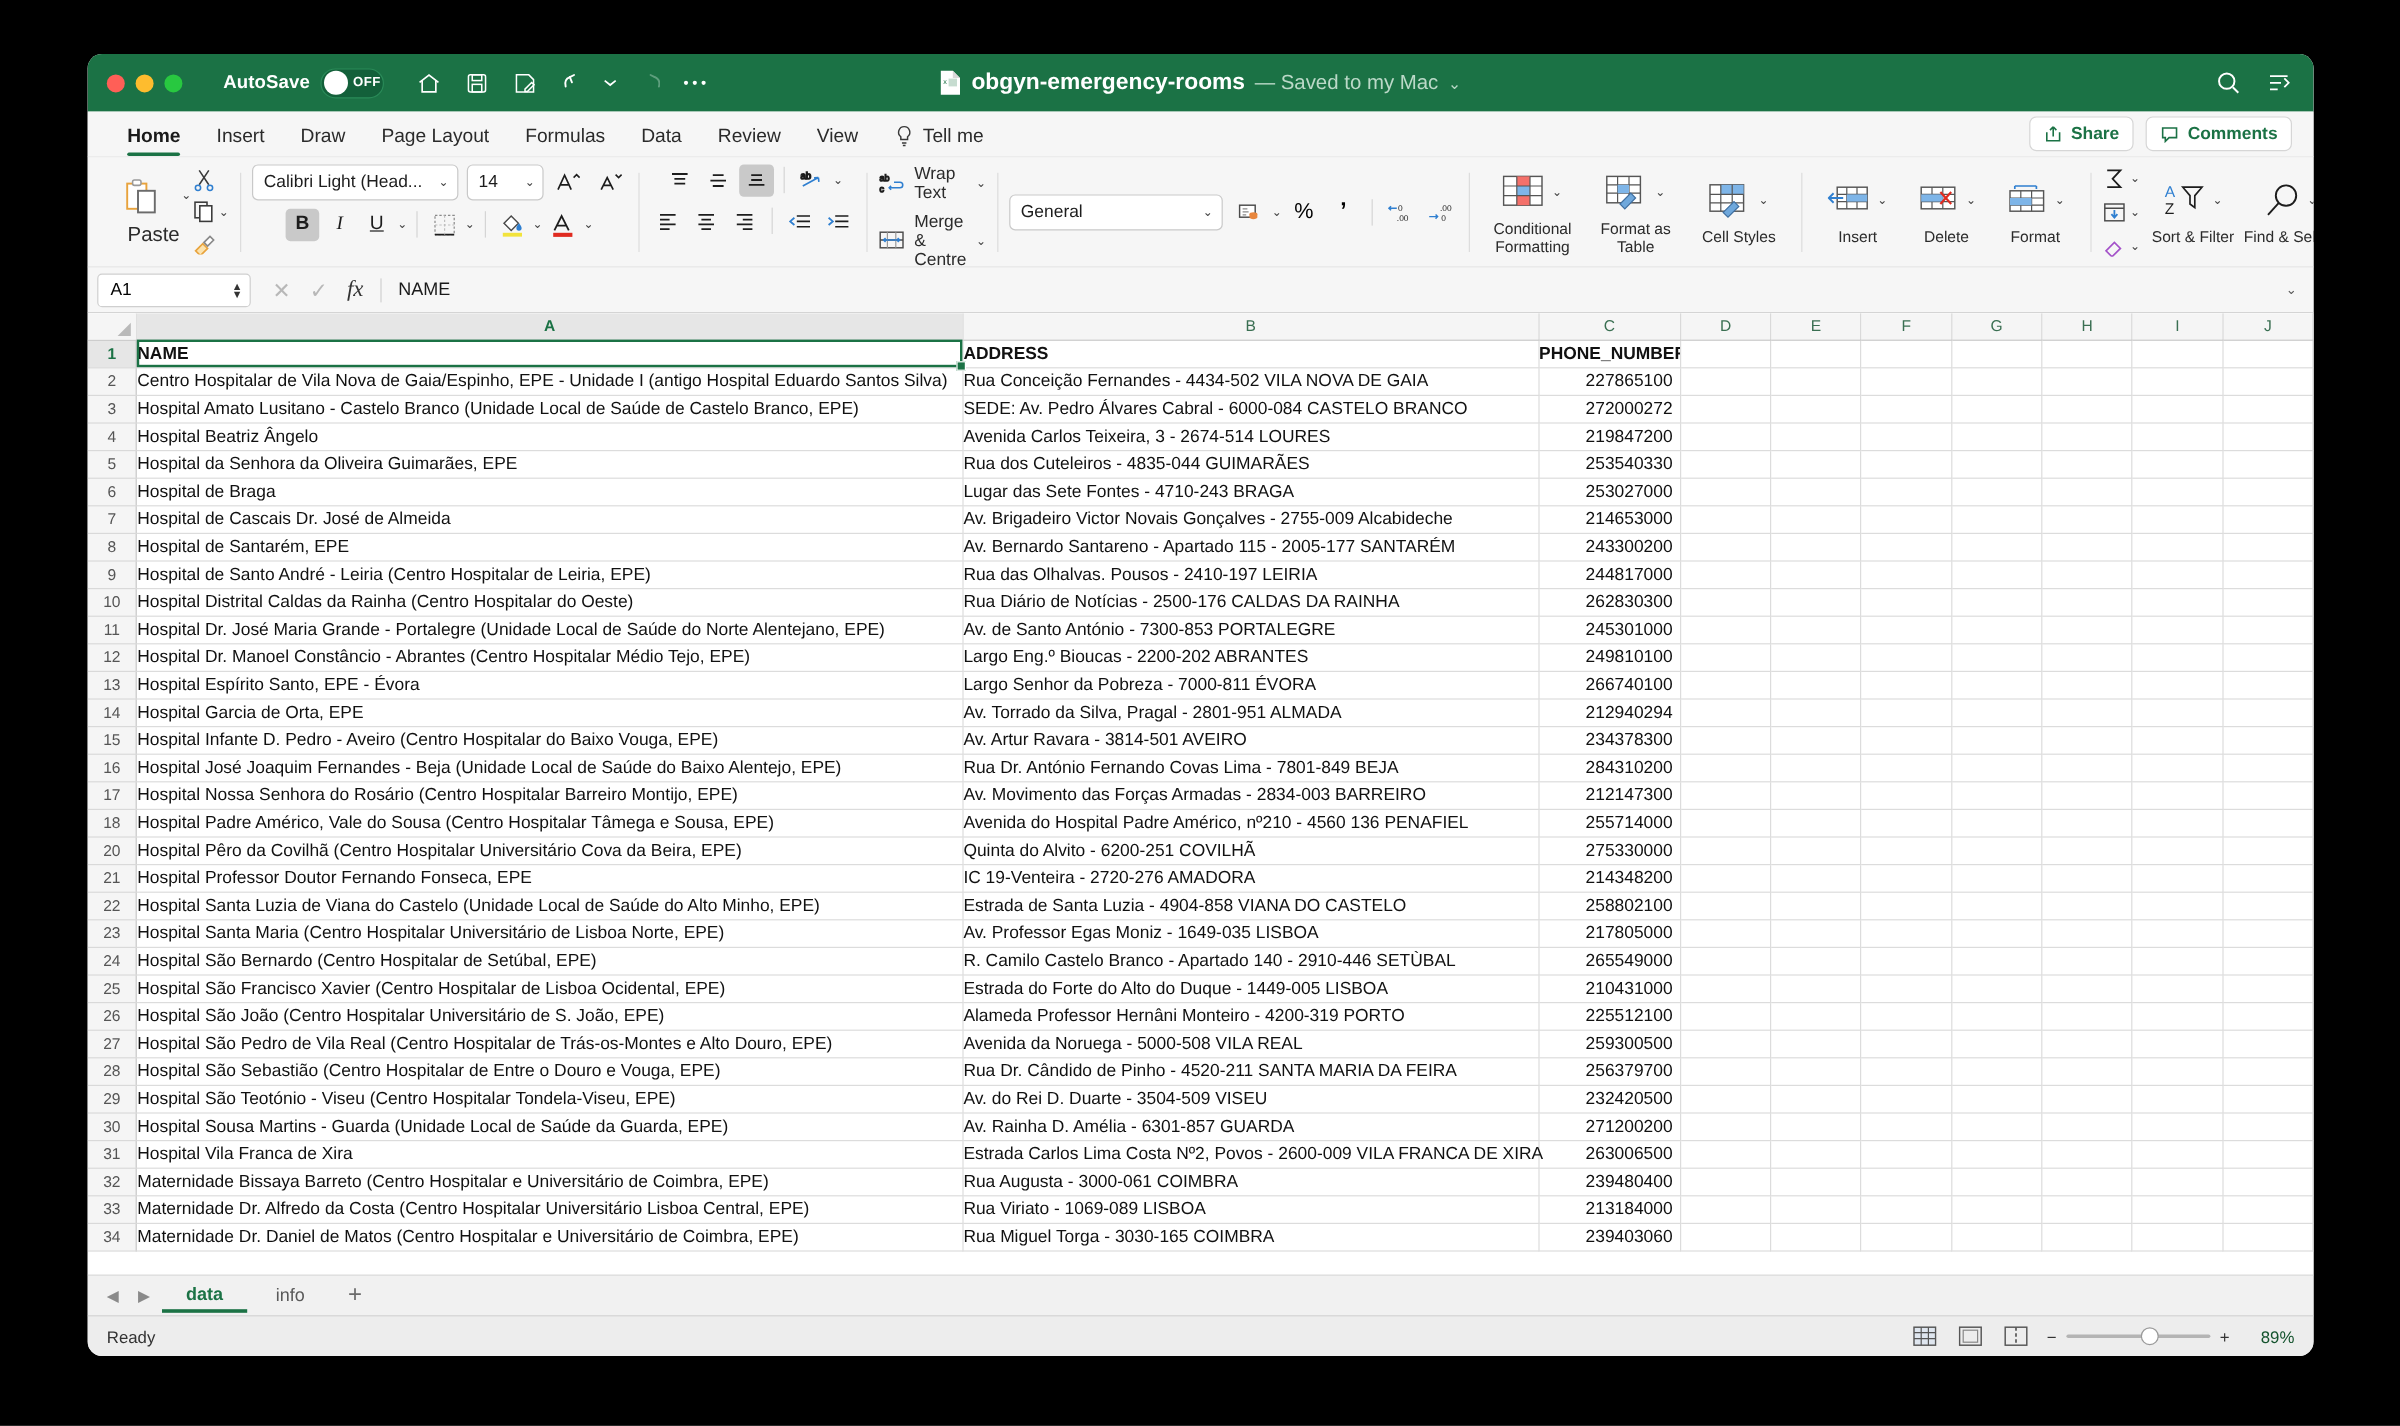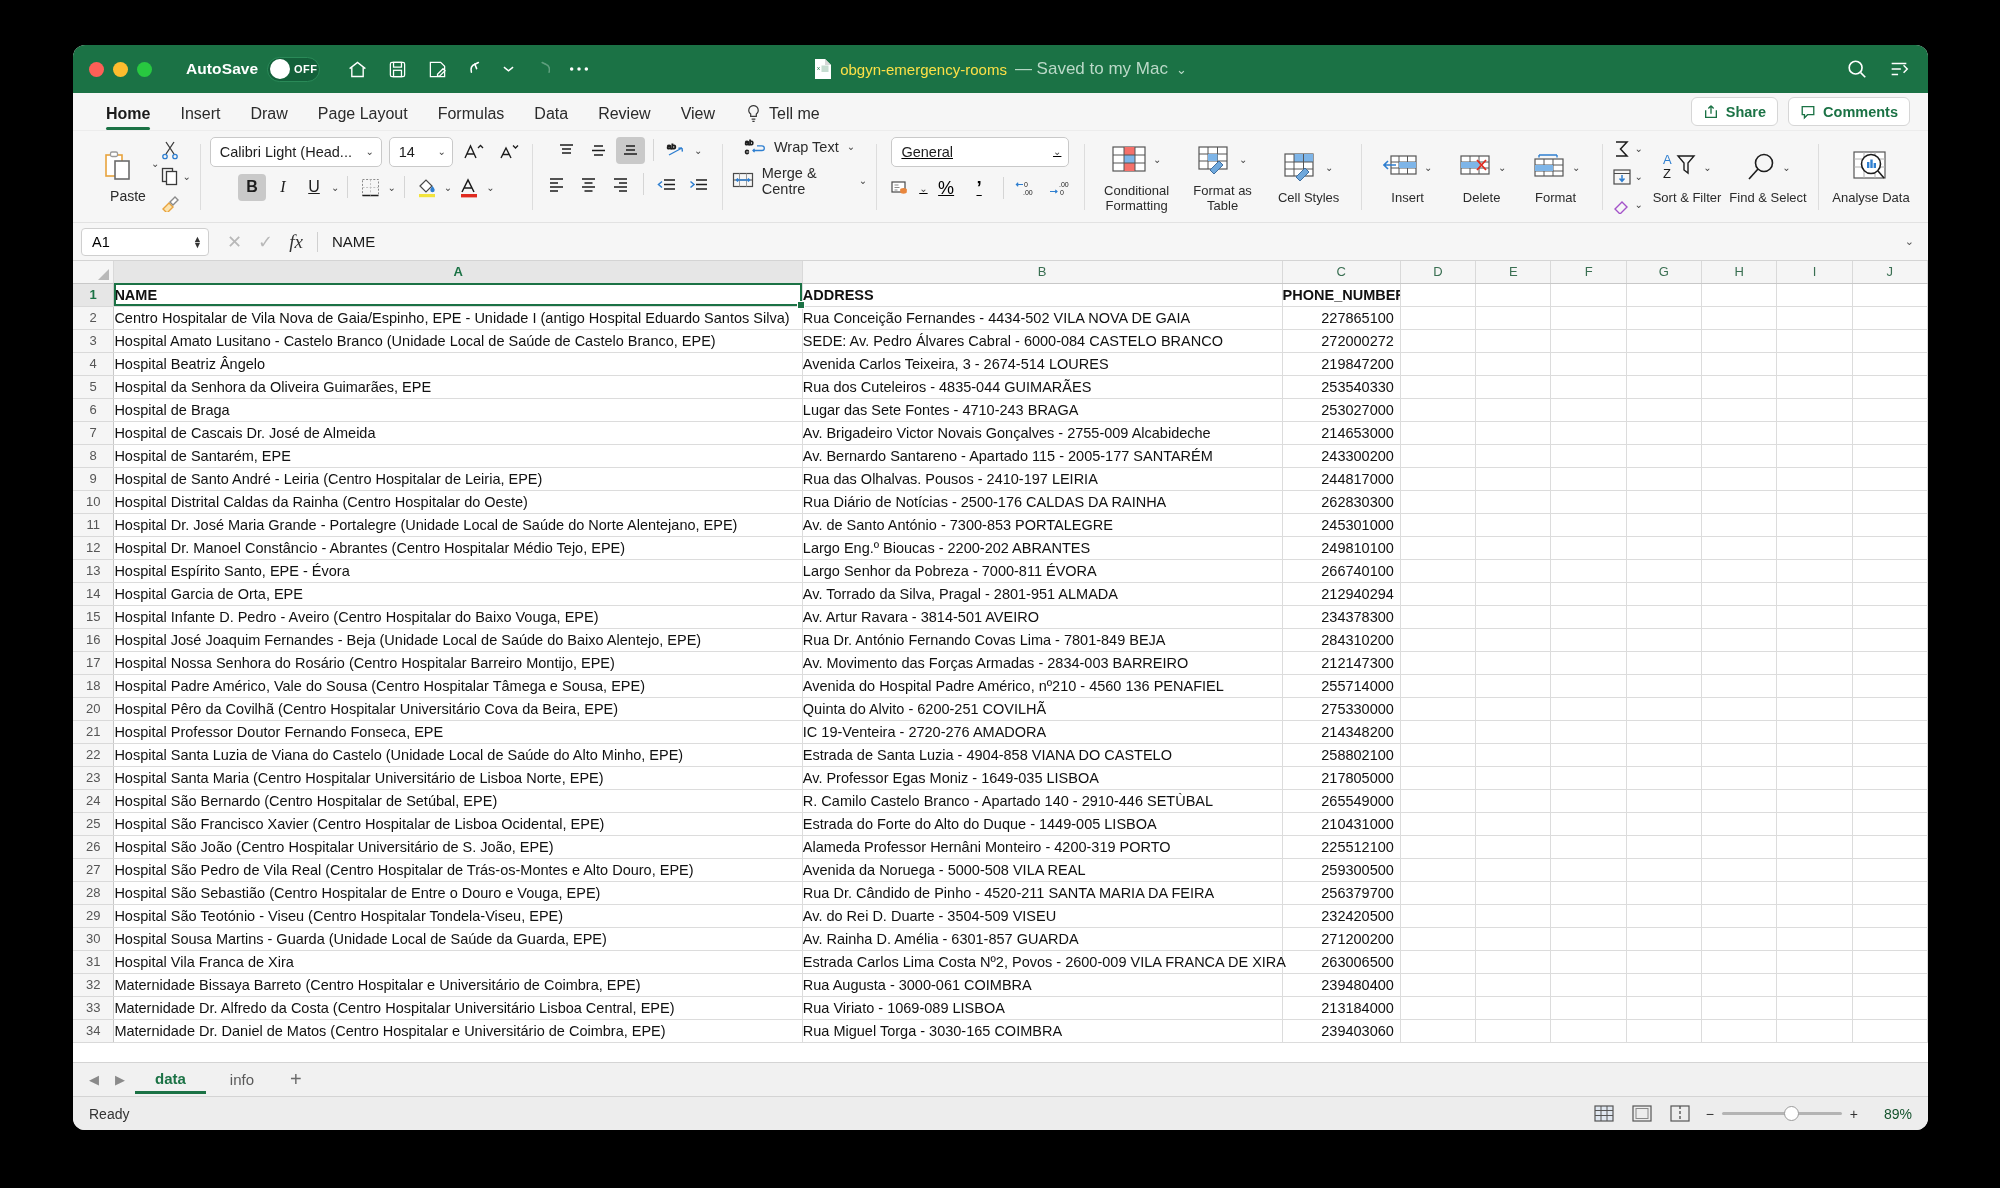--- a/index.html
+++ b/index.html
@@ -53,21 +53,21 @@
     border-radius: 5px;
   }
   .qat-caret { width: 16px; height: 32px; display:flex; align-items:center; justify-content:center; }
 
   .doctitle {
     position: absolute; left: 0; right: 0; top: 0; bottom: 0;
     display: flex; align-items: center; justify-content: center;
     gap: 8px; pointer-events: none;
   }
   .doctitle .xl-icon { width: 18px; height: 22px; }
-  .doc-name { color: #fde047; font-size: 15px; font-weight: 400; }
+  .doc-name { color: #ffffff; font-size: 19px; font-weight: 700; }
   .doc-saved { color: #BBD9C8; font-size: 17px; font-weight: 400; }
   .doc-caret { color:#BBD9C8; font-size: 13px; }
 
   .tb-right { position:absolute; right: 18px; top:0; bottom:0; display:flex; align-items:center; gap: 20px; }
 
   
   .tabstrip {
     height: 38px; background: #F6F6F6;
     display:flex; align-items: flex-end;
     padding: 0 18px; flex:none;
@@ -94,21 +94,21 @@
   
   .ribbon {
     height: 92px; background: #F6F6F6; display:flex; align-items:center;
     padding: 0 14px; flex:none; border-bottom: 1px solid #E2E2E2;
     gap: 0;
   }
   .rsep { width: 1px; height: 66px; background: #DDDDDD; margin: 0 9px; flex:none; }
   .grp { display:flex; align-items:center; height: 80px; }
 
   .paste-btn { display:flex; flex-direction: column; align-items:center; width: 62px; }
-  .paste-label { font-size: 14px; color: #2B2B2B; margin-top: 2px; padding-left: 20px; }
+  .paste-label { font-size: 17px; color: #2B2B2B; margin-top: 2px; padding-left: 20px; }
   .mini-col { display:flex; flex-direction:column; gap: 2px; margin-left: 2px; }
   .mini-row { display:flex; align-items:center; gap:3px; height: 25px; }
 
   .fontgrp { display:flex; flex-direction:column; gap: 7px; }
   .fontrow1 { display:flex; align-items:center; gap: 7px; }
   .fontbox {
     width: 172px; height: 30px; border:1px solid #C9C9C9; border-radius:5px; background:#fff;
     display:flex; align-items:center; justify-content:space-between; padding: 0 7px 0 9px;
     font-size: 14.5px; color:#1d1d1d;
   }
@@ -126,21 +126,21 @@
   .vsep-s { width:1px; height:22px; background:#D5D5D5; margin: 0 5px; }
 
   .aligngrp { display:flex; flex-direction:column; gap: 7px; }
   .alignrow { display:flex; align-items:center; gap: 3px; }
   .abtn { width: 29px; height: 27px; display:flex; align-items:center; justify-content:center; border-radius:4px; }
   .abtn.on { background:#C9C9C9; }
 
   .wrapgrp { display:flex; flex-direction:column; gap: 8px; }
   .wraprow { display:flex; align-items:center; gap:8px; font-size:14.5px; color:#2B2B2B; }
 
-  .numgrp { display:flex; flex-direction:column; gap: 8px; text-decoration: underline; }
+  .numgrp { display:flex; flex-direction:row; gap: 8px; }
   .numbox {
     width: 178px; height: 30px; border:1px solid #C9C9C9; border-radius:5px; background:#fff;
     display:flex; align-items:center; justify-content:space-between; padding: 0 7px 0 9px;
     font-size: 14.5px; color:#1d1d1d;
   }
   .numrow { display:flex; align-items:center; gap: 4px; }
 
   .bigbtn { display:flex; flex-direction:column; align-items:center; width: 86px; }
   .bigbtn .lbl { font-size: 13px; color:#2B2B2B; text-align:center; line-height: 1.18; margin-top:3px; }
   .bigicon { height: 40px; display:flex; align-items:center; justify-content:center; gap:3px; }

